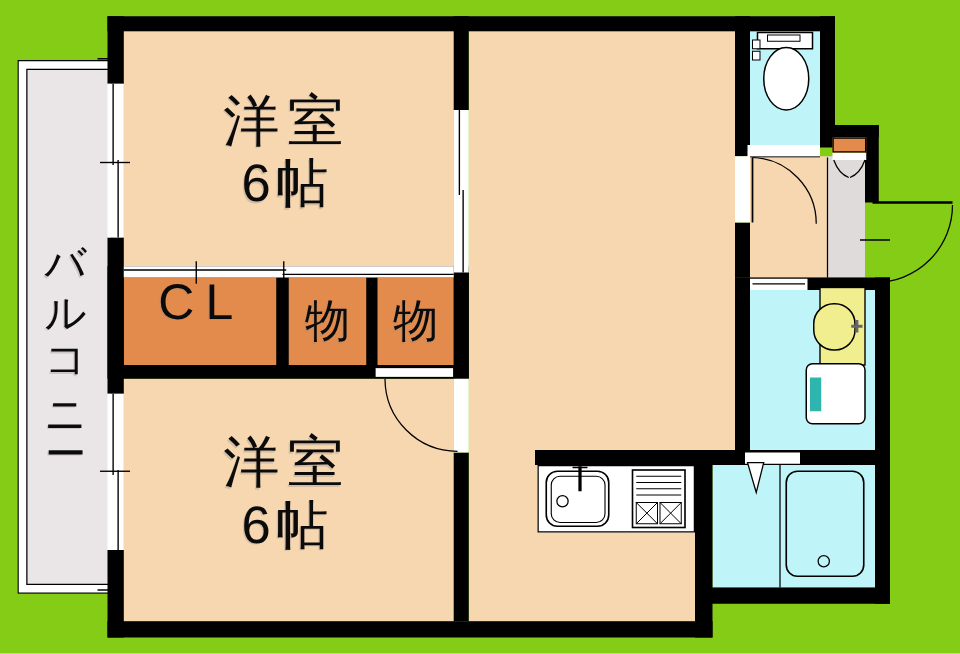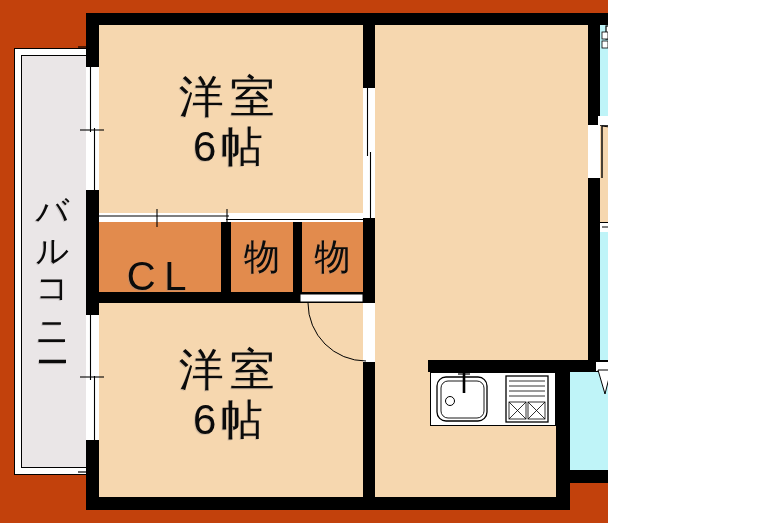--- a/index.html
+++ b/index.html
@@ -1,16 +1,16 @@
 <!DOCTYPE html>
 <html><head>
 <meta charset="utf-8">
 <style>
   html,body{margin:0;padding:0;background:#fff;}
-  #plan{position:relative;width:608px;height:523px;background:#c2410c;overflow:hidden;
+  #plan{position:relative;width:768px;height:523px;background:#84cc16;overflow:hidden;
         font-family:"Liberation Sans","DejaVu Sans",sans-serif;color:#0b0b0b;}
   .abs{position:absolute;}
   .wall{position:absolute;background:#000;}
   .gap{position:absolute;background:#fff;}
   .floor{position:absolute;}
   .f-room{background:#F6D7AF;}
   .f-wet{background:#BFF4F8;}
   .f-closet{background:#E28B4D;border:0;}
   .f-balcony{background:#EAE6E7;}
   .f-genkan{background:#DFDBDA;}
@@ -193,21 +193,21 @@
       <rect x="648" y="302" width="9" height="27" fill="#2FB5AE"></rect>
     </g>
   </svg>
 
   <div class="label" style="left:125px;top:66px;width:210px;height:110px;">
     <span class="rm-name">洋室</span>
     <span class="rm-size">6帖</span>
   </div>
   <div class="label" style="left:380px;top:152px;width:205px;height:105px;">
   </div>
-  <div class="label cl-label" style="left:103px;top:248px;width:116px;height:56px;">
+  <div class="label cl-label" style="left:103px;top:214px;width:116px;height:56px;">
     <span>CL</span>
   </div>
   <div class="label st-label" style="left:231px;top:228px;width:62px;height:58px;">
     <span>物</span>
   </div>
   <div class="label st-label" style="left:302px;top:228px;width:61px;height:58px;">
     <span>物</span>
   </div>
   <div class="label" style="left:125px;top:338px;width:210px;height:112px;">
     <span class="rm-name">洋室</span>

